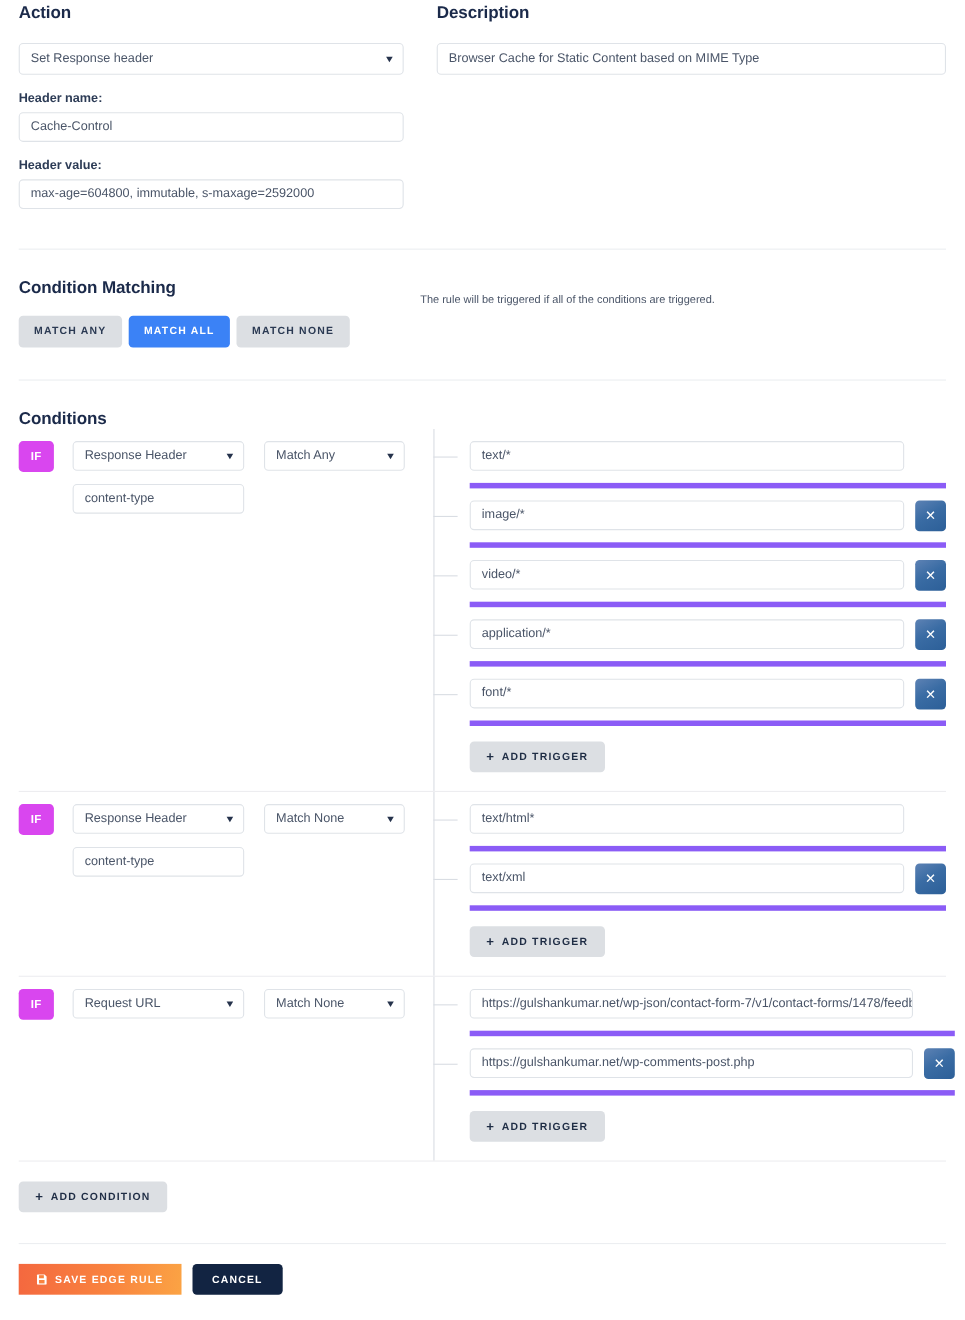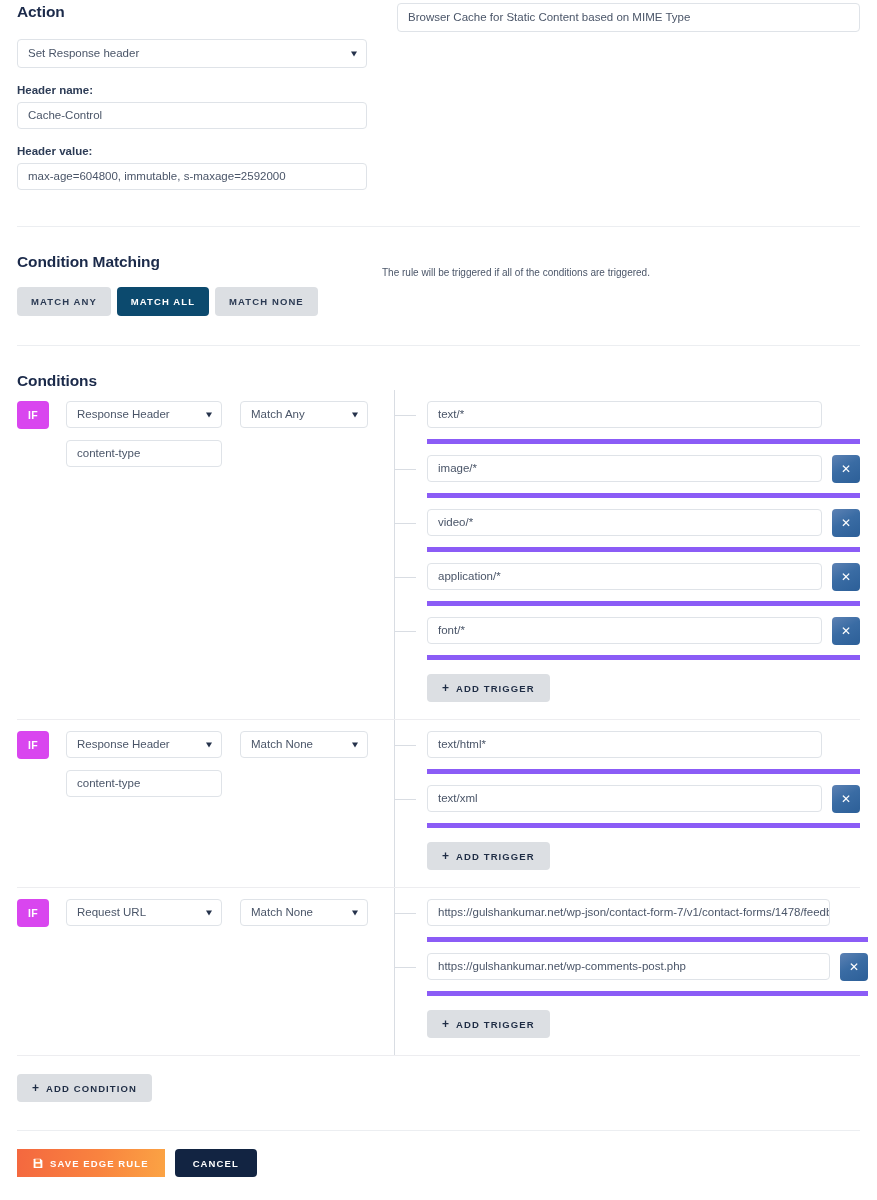--- a/index.html
+++ b/index.html
@@ -95,21 +95,21 @@
     font-size: 9.5px;
     font-weight: bold;
     letter-spacing: 1.1px;
     padding: 0 14px;
     display: flex;
     align-items: center;
     justify-content: center;
     font-family: inherit;
     cursor: pointer;
   }
-  .match-btn.active { background: #0c4a6e; color: #ffffff; }
+  .match-btn.active { background: #3b82f6; color: #ffffff; }
   .cm-note {
     font-size: 10px;
     color: #4a5568;
     margin-top: 14px;
     flex: 1 1 auto;
   }
 
   
   .cond-header { padding: 0 17px; }
 
@@ -270,20 +270,21 @@
       <div class="field mt-field">
         <span>Cache-Control</span>
       </div>
       <label class="label">Header value:</label>
       <div class="field">
         <span>max-age=604800, immutable, s-maxage=2592000</span>
       </div>
     </div>
 
     <div class="col-desc">
+      <h2 class="section-title">Description</h2>
       <div class="field tall mt-field">
         <span>Browser Cache for Static Content based on MIME Type</span>
       </div>
     </div>
   </div>
 
   <div style="height:36px"></div>
   <div class="hr" style="margin:0 17px"></div>
   <div style="height:26px"></div>
 

